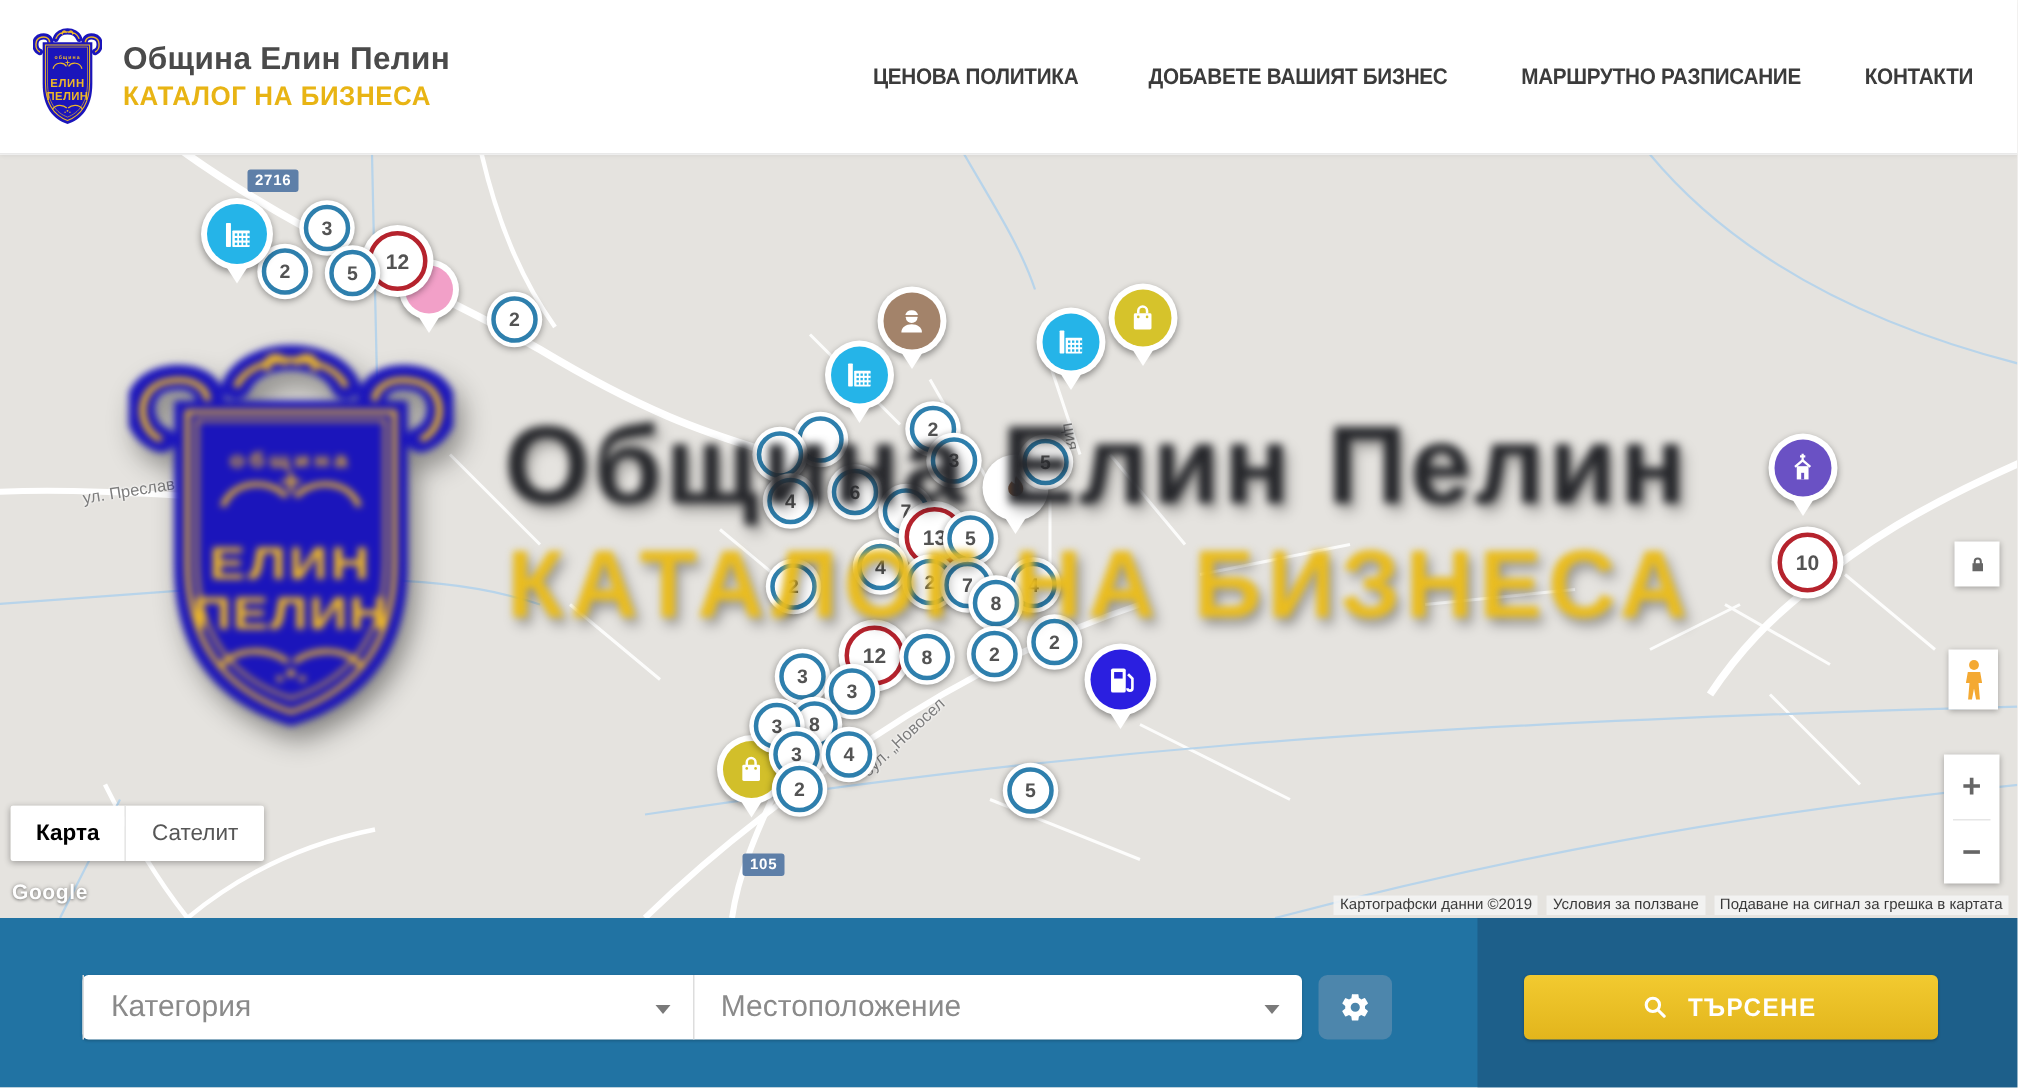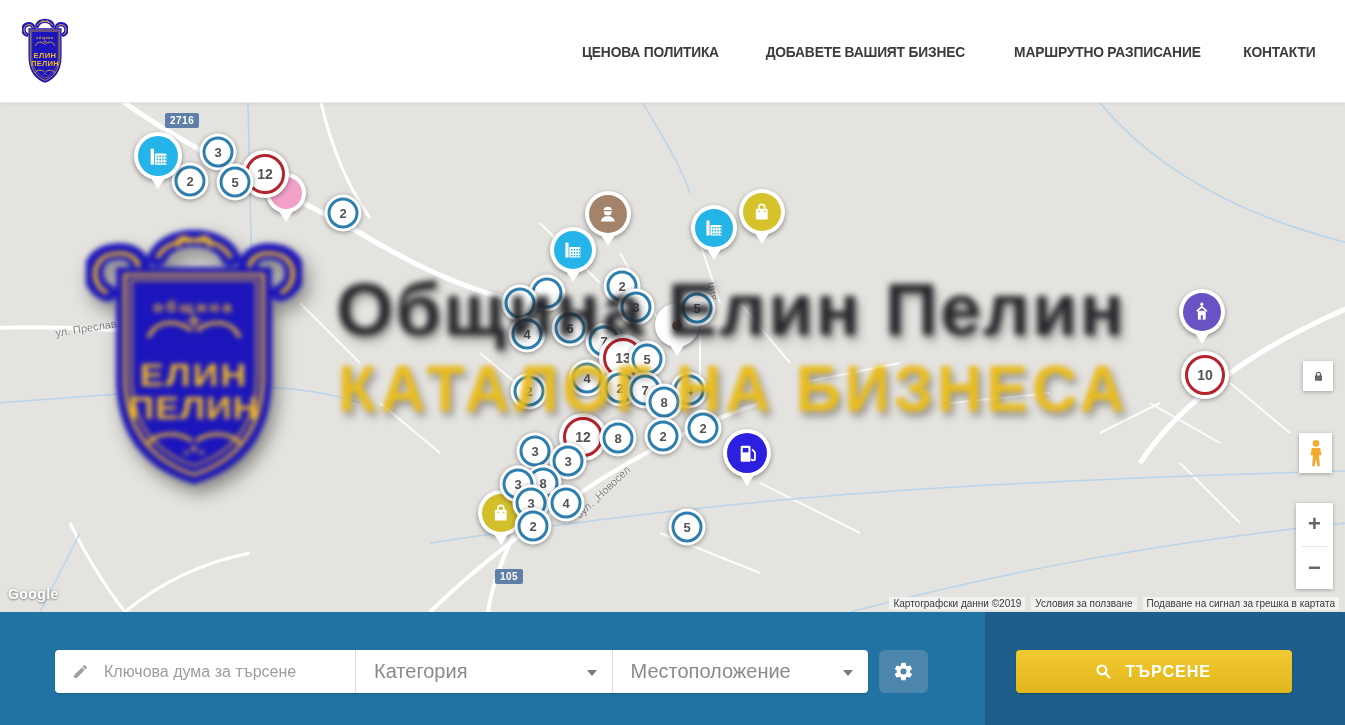--- a/index.html
+++ b/index.html
@@ -136,20 +136,24 @@
       <circle cx="107" cy="252" r="2" fill="#eeb829"></circle>
     </symbol>
   </defs>
 </svg>
 
 <div class="header">
   <div class="logo">
     <svg class="logo-shield" viewBox="0 0 200 300" preserveAspectRatio="none">
         <use href="#shield-sym"></use>
       </svg>
+    <div class="logo-text">
+      <div class="lt1">Община Елин Пелин</div>
+      <div class="lt2">КАТАЛОГ НА БИЗНЕСА</div>
+    </div>
   </div>
   <nav class="nav">
       <a>ЦЕНОВА ПОЛИТИКА</a>
       <a>ДОБАВЕТЕ ВАШИЯТ БИЗНЕС</a>
       <a>МАРШРУТНО РАЗПИСАНИЕ</a>
       <a>КОНТАКТИ</a>
     </nav>
 </div>
 
 <div class="map">
@@ -404,20 +408,24 @@
     </div>
 
   <div class="wm">
     <svg class="wm-shield" viewBox="0 0 200 300" preserveAspectRatio="none">
         <use href="#shield-sym"></use>
       </svg>
     <div class="wm-title">Община Елин Пелин</div>
     <div class="wm-sub">КАТАЛОГ НА БИЗНЕСА</div>
   </div>
 
+  <div class="maptype">
+    <button class="active">Карта</button>
+    <button>Сателит</button>
+  </div>
 
   <div class="google-logo">Google</div>
 
   <div class="attribution">
     <span>Картографски данни ©2019</span>
   <span class="link">Условия за ползване</span>
       <span class="link">Подаване на сигнал за грешка в картата</span>
     </div>
 
   <div class="ctl ctl-lock">
@@ -444,26 +452,20 @@
     <div class="street-label" style="left: 567px; top: 383px; transform: rotate(-43deg);">бул. „Новосел</div>
     <div class="street-label" style="left: 704px; top: 182px; transform: rotate(80deg);">ция</div>
     <div class="road-badge" style="left: 165px; top: 10px;">2716</div>
     <div class="road-badge" style="left: 495px; top: 466px;">105</div>
   </div>
 
 <div class="searchbar">
   <div class="right-panel"></div>
 
   <div class="sb-fields">
-    <div class="sb-keyword">
-      <svg viewBox="0 0 24 24">
-        <path fill="#9aa0a6" d="M3 17.2V21h3.8L17.8 10 14 6.2 3 17.2zM20.7 7.1a1 1 0 0 0 0-1.4L18.3 3.3a1 1 0 0 0-1.4 0L15 5.2 18.8 9l1.9-1.9z"></path>
-      </svg>
-      <input type="text" placeholder="Ключова дума за търсене" style="">
-    </div>
     <div class="sb-select">
       <span>Категория</span>
       <i class="chev"></i>
     </div>
     <div class="sb-select">
       <span>Местоположение</span>
       <i class="chev"></i>
     </div>
   </div>
 

